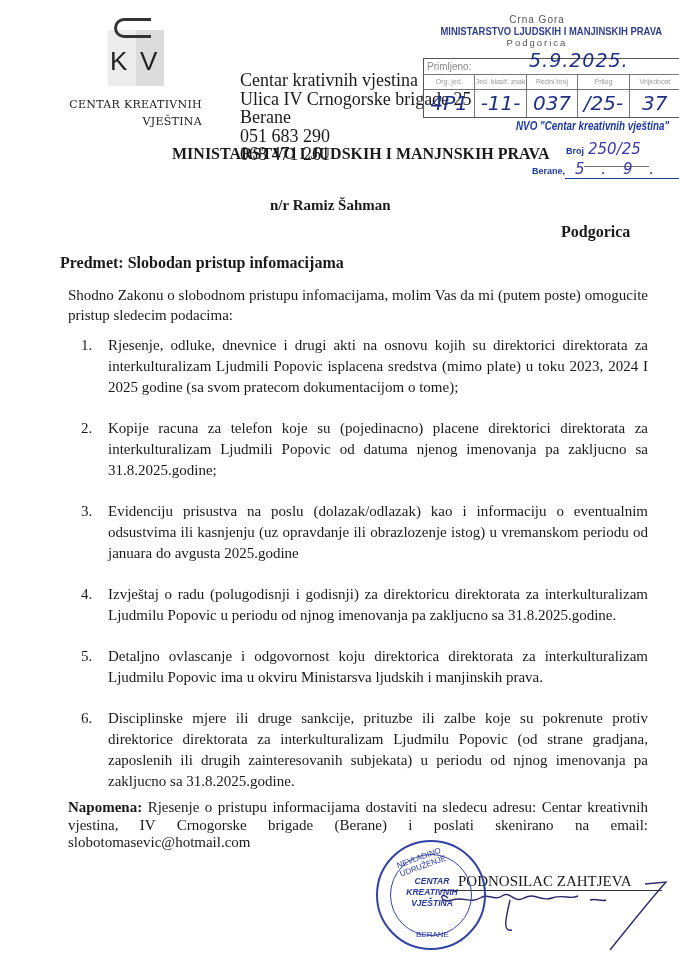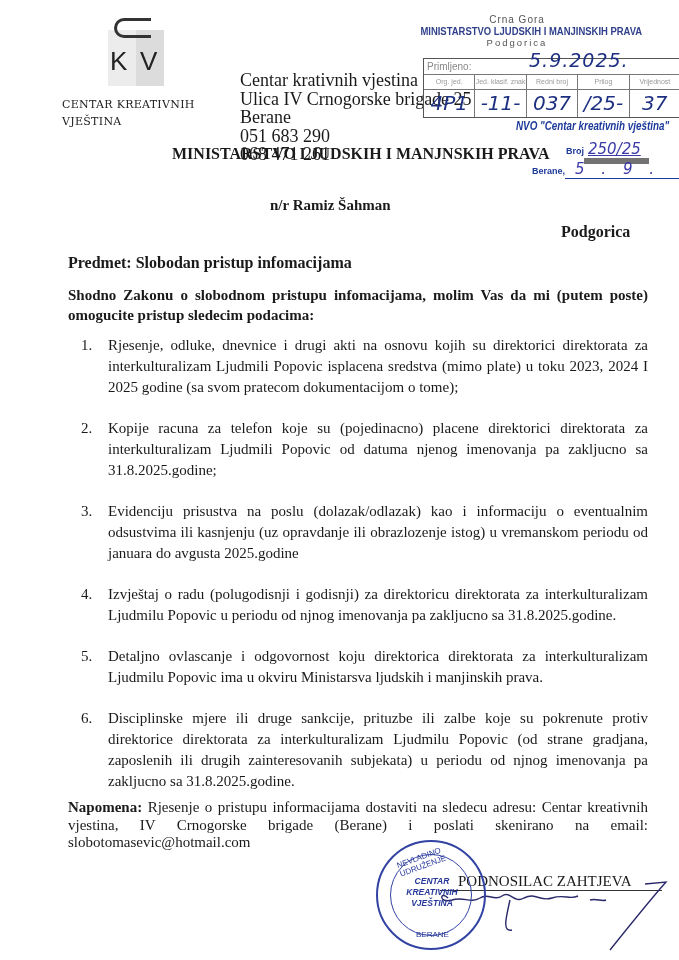--- a/index.html
+++ b/index.html
@@ -9,29 +9,29 @@
 
   
   .logo-box { left:100px; top:18px; width:70px; height:70px; }
   .logo-cube { position:absolute; left:8px; top:12px; width:56px; height:56px;
                background:linear-gradient(90deg,#ececec 0 50%,#dcdcdc 50% 100%); }
   .logo-c { position:absolute; left:14px; top:0px; width:34px; height:14px;
             border:3px solid #333; border-right:none; border-radius:14px 0 0 14px; }
   .logo-k, .logo-v { position:absolute; top:28px; font-family:"Liberation Sans", sans-serif;
             font-size:26px; color:#222; }
   .logo-k { left:10px; } .logo-v { left:40px; }
-  .org-name { left:62px; top:96px; width:140px; text-align:left;
+  .org-name { left:62px; top:96px; width:140px; text-align:right;
               font-family:"DejaVu Serif", serif; font-size:11px; line-height:17px;
               letter-spacing:0.3px; color:#222; }
 
   
   .sender { left:240px; top:35px; font-size:18px; line-height:18.5px;margin-top:36px; }
 
   
-  .mstamp { left:400px; top:14px; width:254px; color:#2f3f8a;
+  .mstamp { left:420px; top:14px; width:254px; color:#2f3f8a;
             font-family:"Liberation Sans", sans-serif; }
   .mstamp .c1 { text-align:center; font-size:10px; letter-spacing:1px; color:#555; margin-left:-20px;}
   .mstamp .c2 { text-align:center; font-size:11px; font-weight:bold; transform:scaleX(0.86); transform-origin:left; white-space:nowrap; width:296px; margin-left:4px;}
   .mstamp .c3 { text-align:center; font-size:9.5px; letter-spacing:2px; color:#555; margin-left:-20px;}
   .mtable { position:absolute; left:423px; top:58px; width:256px; border:1.5px solid #555; }
   .mrow1 { height:15px; border-bottom:1px solid #777; position:relative; }
   .mrow1 .lbl { position:absolute; left:3px; top:2px; font-size:10px; color:#888; font-family:"Liberation Sans", sans-serif; }
   .mrow1 .hw { position:absolute; left:105px; top:-10px; font-size:19px; color:#1d2f80;
                font-family:"DejaVu Sans", sans-serif; font-style:italic; letter-spacing:1px; }
   .mrow2 { display:flex; height:14px; border-bottom:1px solid #777; }
@@ -40,33 +40,33 @@
   .mrow2 div:last-child, .mrow3 div:last-child { border-right:none; }
   .mrow3 { display:flex; height:27px; }
   .mrow3 div { flex:1; border-right:1px solid #777; font-size:20px; color:#1d2f80; text-align:center;
                font-family:"DejaVu Sans", sans-serif; font-style:italic; line-height:27px; white-space:nowrap; }
 
   
   .nvo { left:516px; top:119px; font-family:"Liberation Sans", sans-serif; font-style:italic;
          font-weight:bold; font-size:12px; color:#1d3a9a; transform:scaleX(0.82); transform-origin:left; white-space:nowrap; }
   .broj { left:566px; top:140px; font-family:"Liberation Sans", sans-serif; font-size:9px; font-weight:bold; color:#1d3a9a; }
   .broj .hw { font-family:"DejaVu Sans", sans-serif; font-style:italic; font-weight:normal; font-size:15px;
-              border-bottom:6px solid #737373; padding:0 8px 0 4px; color:#3a3aa8;text-decoration:underline; }
+              border-bottom:1px solid #737373; padding:0 8px 8px 4px; color:#3a3aa8; }
   .berane { left:532px; top:160px; font-family:"Liberation Sans", sans-serif; font-size:9px; font-weight:bold; color:#1d3a9a; white-space:nowrap; }
   .berane .hw { font-family:"DejaVu Sans", sans-serif; font-style:italic; font-weight:normal; font-size:15px;
                 border-bottom:1px solid #1d3a9a; padding:0 28px 0 10px; letter-spacing:6px; color:#3a3aa8; }
 
   
   .recipient { left:148px; top:145px; font-weight:bold; font-size:16px;margin-left:24px; }
   .attn { left:270px; top:177px; font-weight:bold; font-size:15px;margin-top:20px; }
   .city { left:561px; top:223px; font-weight:bold; font-size:16px; }
 
   
-  .subject { left:68px; top:254px; font-weight:bold; font-size:16px; }
-  .intro { left:68px; top:285px; width:580px; font-size:15px; line-height:20px; text-align:justify;font-weight:bold; }
+  .subject { left:60px; top:254px; font-weight:bold; font-size:16px; }
+  .intro { left:68px; top:285px; width:580px; font-size:15px; line-height:20px; text-align:justify; }
   .items { left:68px; top:335px; width:580px; margin:0; padding:0; list-style:none; }
   .items li { position:relative; padding-left:40px; font-size:15px; line-height:21px; text-align:justify; }
   .items li .num { position:absolute; left:13px; top:0; }
   .note { left:68px; top:799px; width:580px; font-size:15px; line-height:17.5px; text-align:justify; }
   .note b { font-weight:bold; }
 
   
   .applicant { left:458px; top:873px; font-size:15px; }
   .sig-line { left:440px; top:890px; width:222px; height:2px; border-top:1px solid #333; }
   .roundstamp { left:376px; top:840px; width:106px; height:106px; border:2px solid #3243a3;

